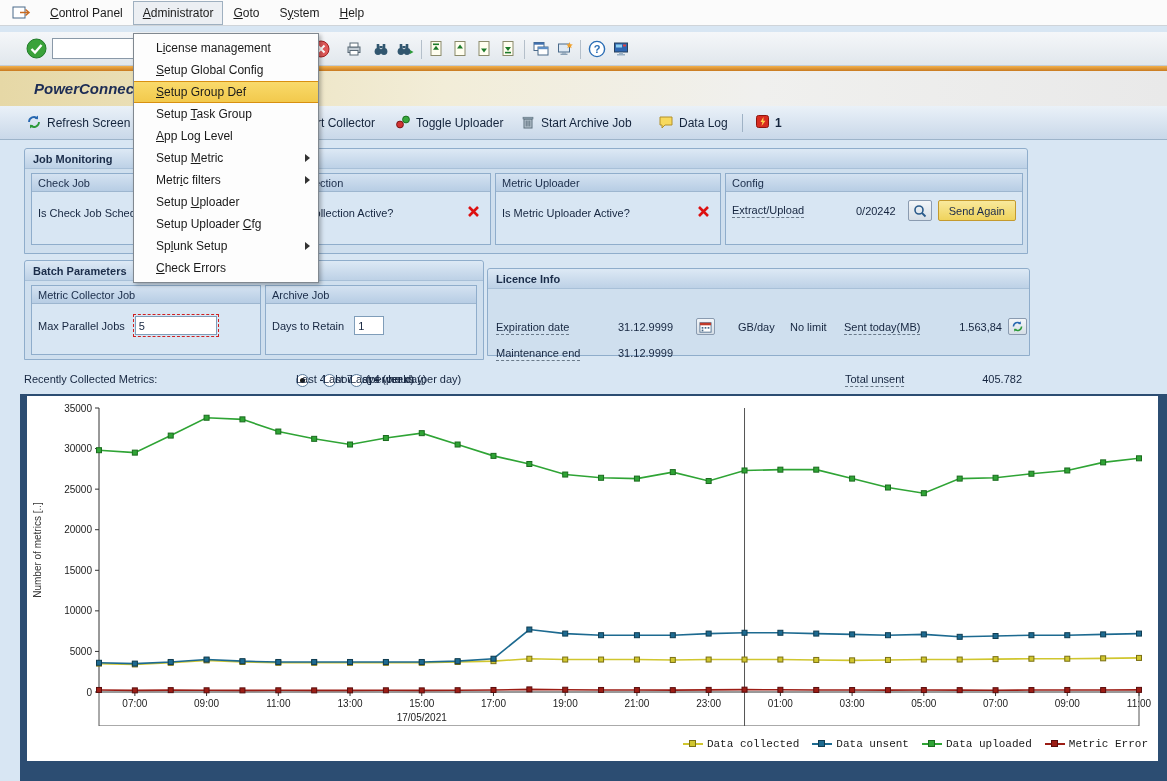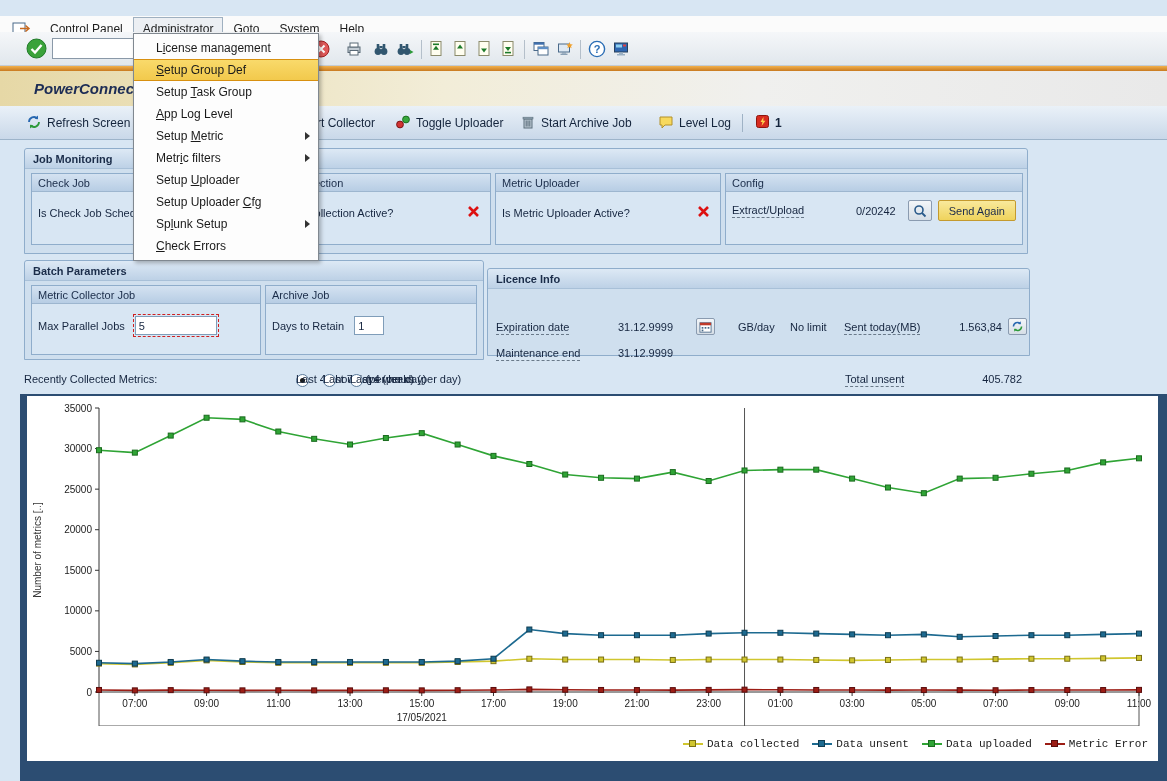--- a/index.html
+++ b/index.html
@@ -1,21 +1,21 @@
 <!DOCTYPE html>
 <html><head>
 <meta charset="utf-8">
 <style>
   *{margin:0;padding:0;box-sizing:border-box;}
   html,body{background:#fff;}
   body{font-family:"Liberation Sans",sans-serif;}
   #win{position:relative;width:1167px;height:781px;overflow:hidden;background:#d8e6f3;}
 
   
-  .menubar{position:absolute;left:0;top:16px;width:100%;height:26px;background:#fbfbfb;border-bottom:1px solid #cfd4d9;display:flex;align-items:center;padding-left:12px;z-index:10;}
+  .menubar{position:absolute;left:0;top:0;width:100%;height:26px;background:#fbfbfb;border-bottom:1px solid #cfd4d9;display:flex;align-items:center;padding-left:12px;z-index:10;}
   .sysmenu{width:20px;height:16px;margin-right:8px;display:flex;align-items:center;}
   .mi{font-size:12px;color:#1c1c1c;padding:4px 9px;border:1px solid transparent;white-space:nowrap;}
   .mi.open{background:#eceff3;border-color:#9fb0c0;}
   .mi u{text-decoration:underline;}
 
   
   .toolbar{position:absolute;left:0;top:32px;width:100%;height:34px;background:linear-gradient(#f5f7f9,#e1e7ed);border-bottom:1px solid #c4ccd4;z-index:10;}
   .toolbar .abs{position:absolute;top:6px;}
   .tb-sep{position:absolute;top:8px;width:1px;height:19px;background:#b4bfca;}
   .cmd-field{height:21px;border:1px solid #8a99a8;background:#fff;font-size:11px;padding:0 3px;}
@@ -232,21 +232,21 @@
             <line x1="6.2" y1="6.5" x2="6.2" y2="12.5" stroke="#5d6f7d"></line>
             <line x1="8" y1="6.5" x2="8" y2="12.5" stroke="#5d6f7d"></line>
             <line x1="9.8" y1="6.5" x2="9.8" y2="12.5" stroke="#5d6f7d"></line>
           </svg></span>
       <span>Start Archive Job</span>
     </div>
     <div class="atb-btn" style="left:658px;">
       <span><svg width="16" height="16" viewBox="0 0 16 16">
             <path d="M2 3 H14 V11 H7 L4 14 V11 H2 Z" fill="#f7d95e" stroke="#b2902a"></path>
           </svg></span>
-      <span>Level Log</span>
+      <span>Data Log</span>
     </div>
     <span class="atb-sep" style="left:742px;"></span>
     <div class="atb-btn" style="left:755px;">
       <span><svg width="15" height="15" viewBox="0 0 15 15">
             <rect x="1.5" y="1.5" width="12" height="12" rx="2" fill="#d82c20" stroke="#8e150d"></rect>
             <path d="M8.5 3 L5.5 8 L7.5 8 L6.5 12 L10.5 6.8 L8.3 6.8 Z" fill="#ffd24a"></path>
           </svg></span>
       <span class="err-count">1</span>
     </div>
   </div>
@@ -591,20 +591,23 @@
             <span>Metric Error</span>
           </span>
         </div>
     </div>
   </div>
 
   <div class="dropdown" id="admin-dropdown">
       <div class="dd-item">
         <span>L<u>i</u>cense management</span>
       </div>
+      <div class="dd-item">
+        <span><u>S</u>etup Global Config</span>
+      </div>
       <div class="dd-item hl">
         <span><u>S</u>etup Group Def</span>
       </div>
       <div class="dd-item">
         <span>Setup <u>T</u>ask Group</span>
       </div>
       <div class="dd-item">
         <span><u>A</u>pp Log Level</span>
       </div>
       <div class="dd-item">

